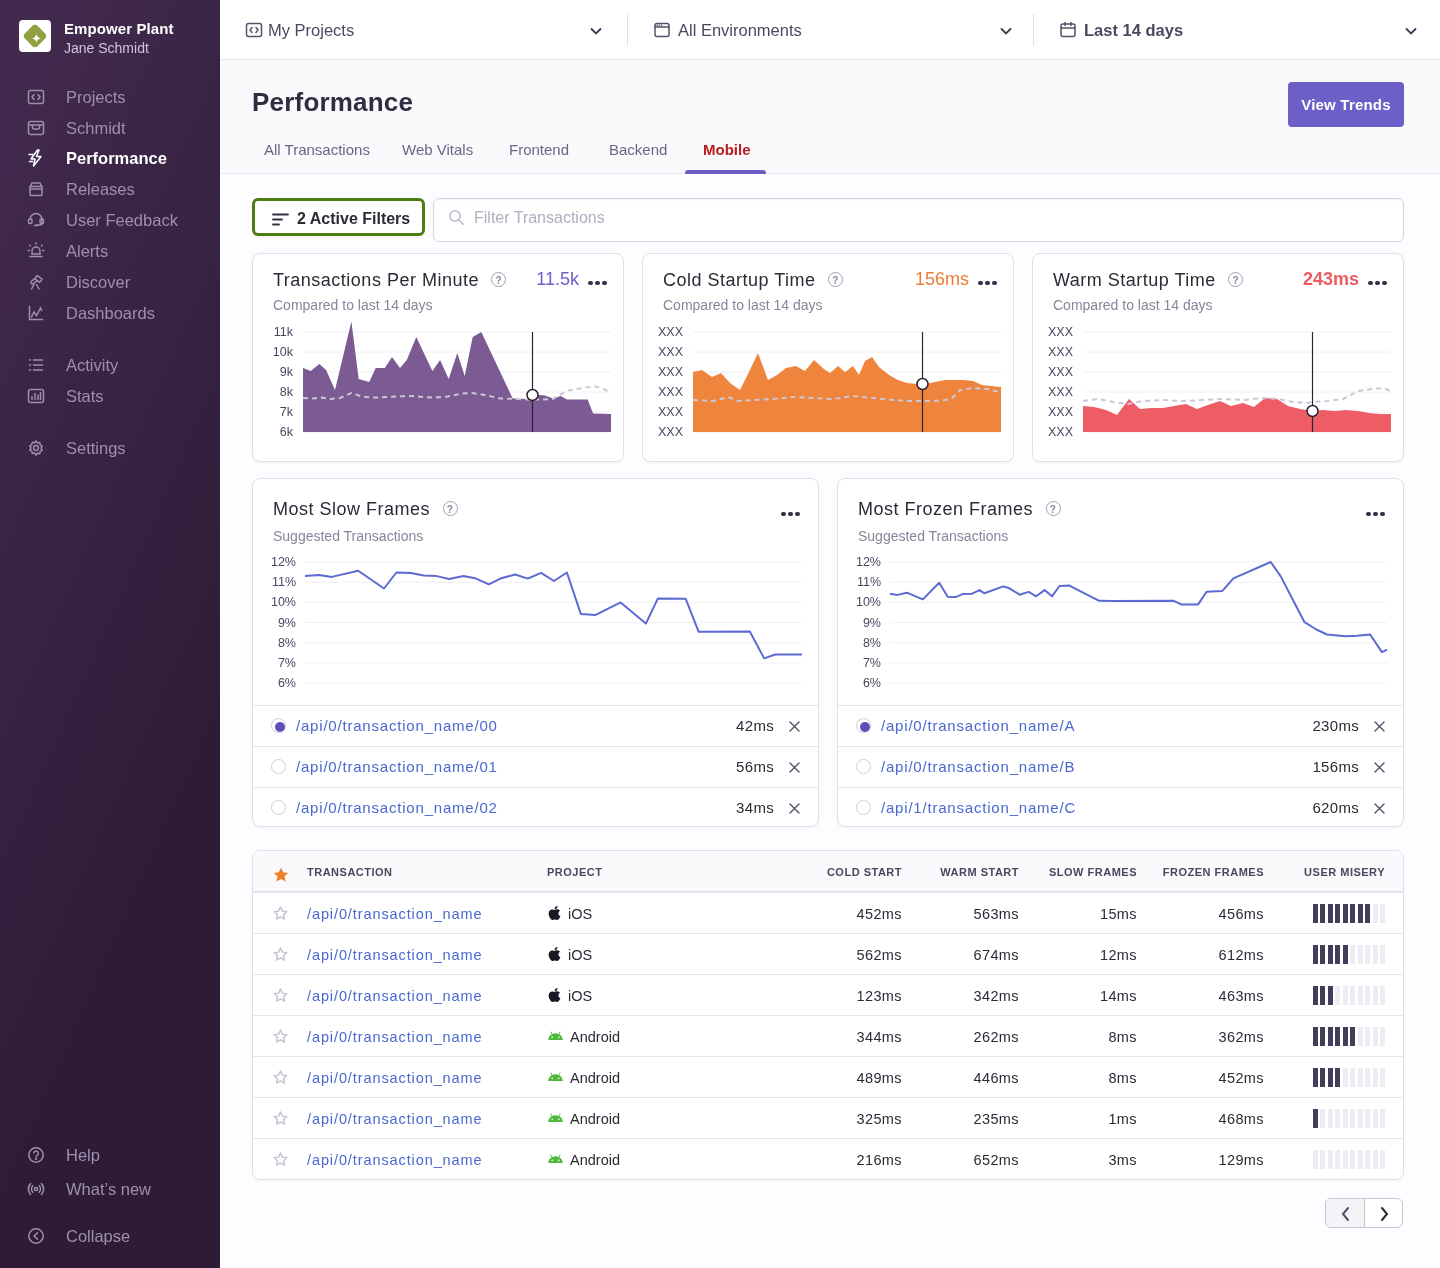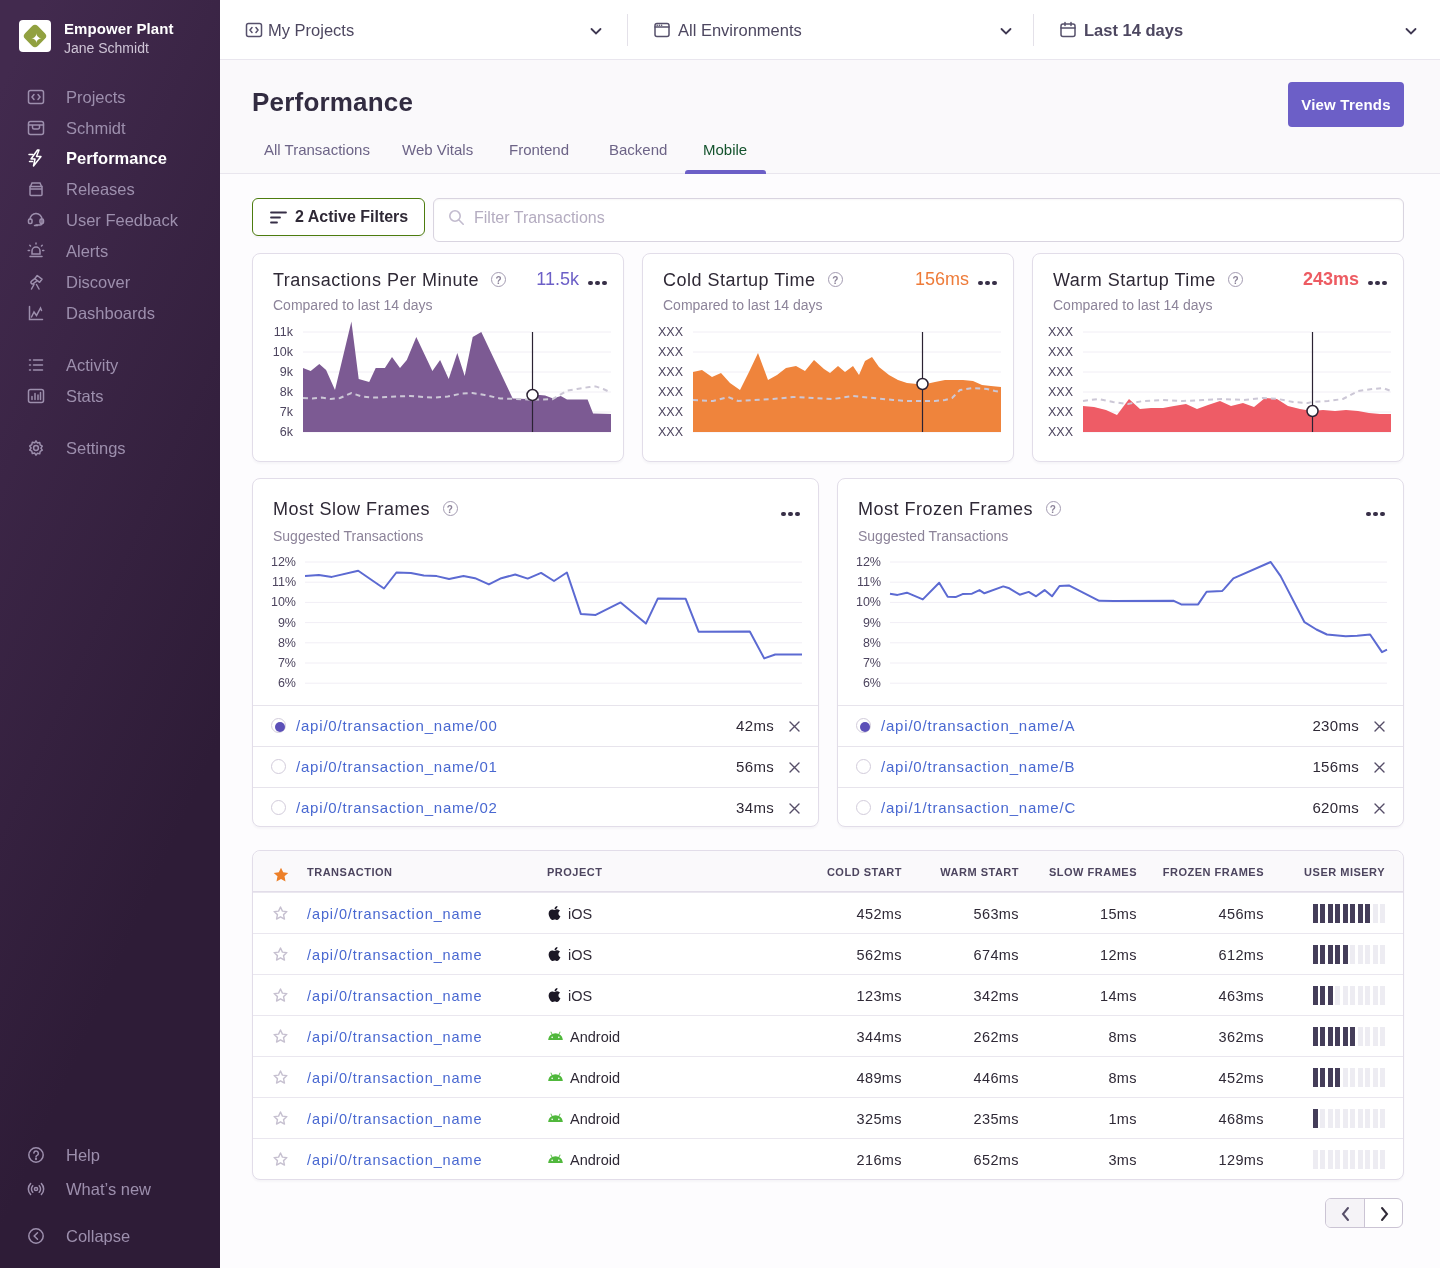--- a/index.html
+++ b/index.html
@@ -23,24 +23,24 @@
 .crumb .ic { position:absolute; top:21px; }
 .crumb .lbl { position:absolute; top:21px; font-size:16.5px; color:#4d4760; white-space:nowrap; }
 .crumb .ch { position:absolute; top:23px; }
 .csep { position:absolute; top:14px; width:1px; height:32px; background:#e4e1e9; }
 .pagehead { position:absolute; left:0; top:60px; width:1220px; height:114px; background:#faf9fb; border-bottom:1px solid #e9e6ee; }
 h1 { position:absolute; left:32px; top:27px; font-size:26px; font-weight:700; color:#322c41; letter-spacing:.2px; }
 .vtbtn { position:absolute; left:1068px; top:22px; width:116px; height:45px; background:#6c5fc7; border-radius:4px;
   color:#fff; font-size:15px; font-weight:700; text-align:center; line-height:45px; letter-spacing:.2px; }
 .tabs { position:absolute; left:0px; top:79px; height:35px; }
 .tab { position:absolute; top:2px; font-size:15px; color:#6d6487; white-space:nowrap; }
-.tab.on { color:#14532d; font-weight:400; }
+.tab.on { color:#b91c1c; font-weight:700; }
 .underline { position:absolute; left:465px; top:31px; width:81px; height:4px; background:#6c5fc7; border-radius:3px 3px 0 0; }
 .content { position:absolute; left:0; top:174px; width:1220px; height:1094px; background:#fdfcfe; }
-.fbtn { position:absolute; left:32px; top:24px; width:173px; height:38px; border:1px solid #4d7c0f; border-radius:6px; background:#fff; box-shadow:0 2px 1px rgba(40,20,60,.03); }
+.fbtn { position:absolute; left:32px; top:24px; width:173px; height:38px; border:3px solid #4d7c0f; border-radius:6px; background:#fff; box-shadow:0 2px 1px rgba(40,20,60,.03); }
 .fbtn svg { position:absolute; left:17px; top:10px; }
 .fbtn span { position:absolute; left:42px; top:9px; font-size:16px; font-weight:700; color:#2f2936; }
 .search { position:absolute; left:213px; top:24px; width:971px; height:44px; border:1px solid #d9d4e0; border-radius:6px; background:#fff; box-shadow:inset 0 1px 2px rgba(40,20,60,.04); }
 .search svg { position:absolute; left:14px; top:10px; }
 .search span { position:absolute; left:40px; top:10px; font-size:16px; color:#b4acc0; }
 .card { position:absolute; background:#fff; border:1px solid #e2dde9; border-radius:8px; box-shadow:0 2px 2px rgba(40,20,60,.03); }
 .ctitle { position:absolute; left:20px; top:16px; font-size:18px; color:#2f2936; font-weight:400; letter-spacing:.5px; white-space:nowrap; }
 
 .csub2 { position:absolute; left:20px; top:43px; font-size:14px; color:#8c8399; }
 .cval { position:absolute; top:15px; font-size:18px; }

